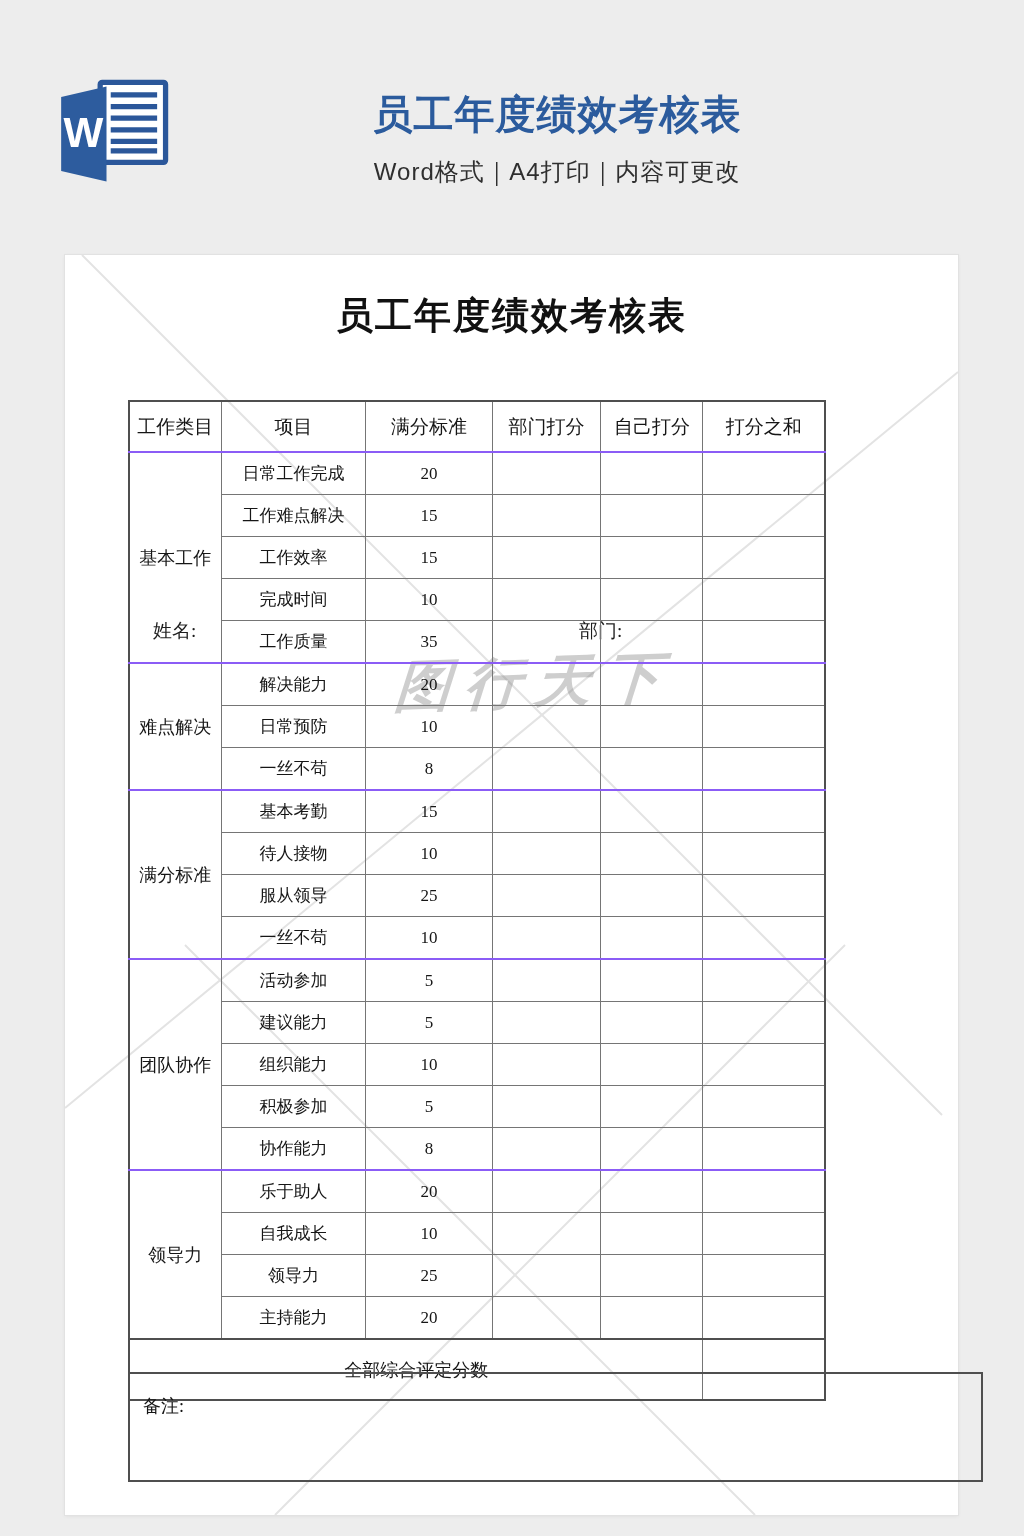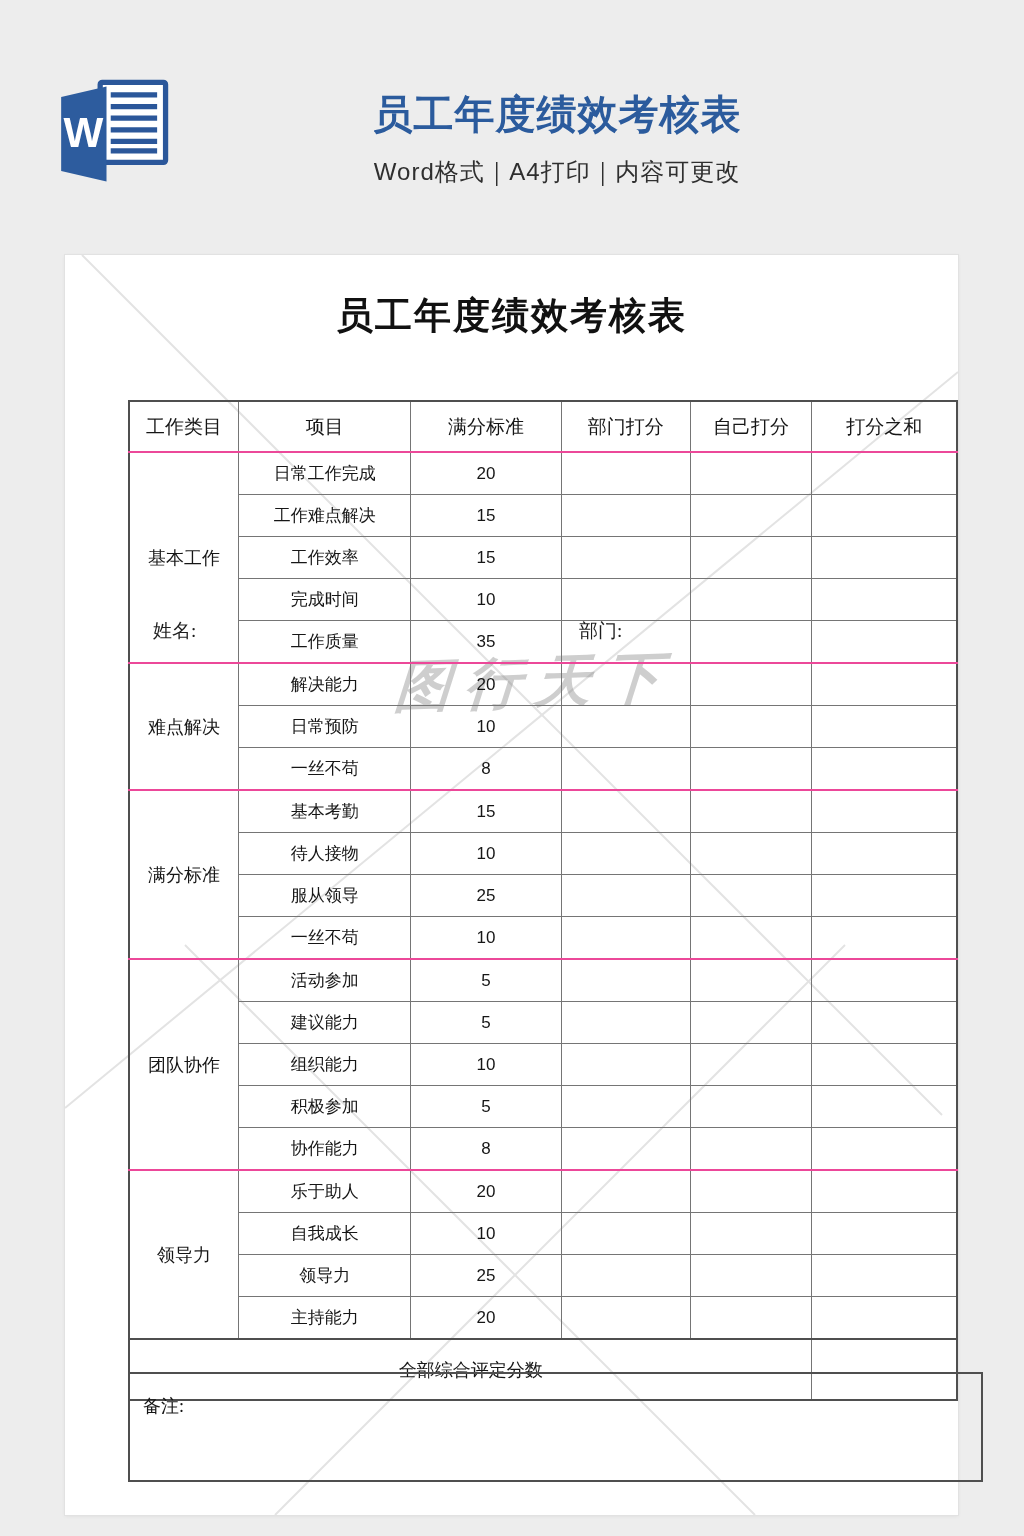--- a/index.html
+++ b/index.html
@@ -40,39 +40,39 @@
   }
   .field-line{position:absolute;top:363px;left:0;width:893px;height:26px;font-size:19px;margin-left:10px;}
   .field-label{position:absolute;white-space:nowrap;}
   .name-label{left:78px;}
   .dept-label{left:504px;}
   .field-fill{position:absolute;height:24px;width:180px;}
   .name-fill{left:135px;}
   .dept-fill{left:560px;}
   
   table.assess{
-    position:absolute;left:63px;top:145px;width:830px;
+    position:absolute;left:63px;top:145px;width:698px;
     border-collapse:collapse;table-layout:fixed;
     background:transparent;
   }
   table.assess th,table.assess td{
     border:1px solid #757575;padding:0;text-align:center;vertical-align:middle;
     overflow:hidden;
   }
   table.assess{border:2px solid #4f4f4f;}
   table.assess thead th{
     height:49px;font-size:19px;font-weight:normal;color:#161616;
     border-bottom:1px solid #4f4f4f;
   }
   table.assess td{height:41px;font-size:17px;color:#161616;}
   table.assess td.cat{font-size:18px;margin-left:22px;}
   table.assess td.score{
-    font-family:Liberation Sans, sans-serif;font-size:17px;
-  }
-  table.assess tr.section-start td{border-top:2px solid #ec4899;}
+    font-family:Liberation Serif, serif;font-size:17px;
+  }
+  table.assess tr.section-start td{border-top:2px solid #8b5cf6;}
   table.assess tr.total-row td{height:59px;border-top:2px solid #4f4f4f;font-size:18px;}
   
   .remark-box{
     position:absolute;left:63px;top:1117px;width:855px;height:110px;
     border:2px solid #4f4f4f;box-sizing:border-box;
   }
   .remark-label{position:absolute;left:13px;top:20px;font-size:18px;color:#161616;}
 </style>
 </head>
 <body>

